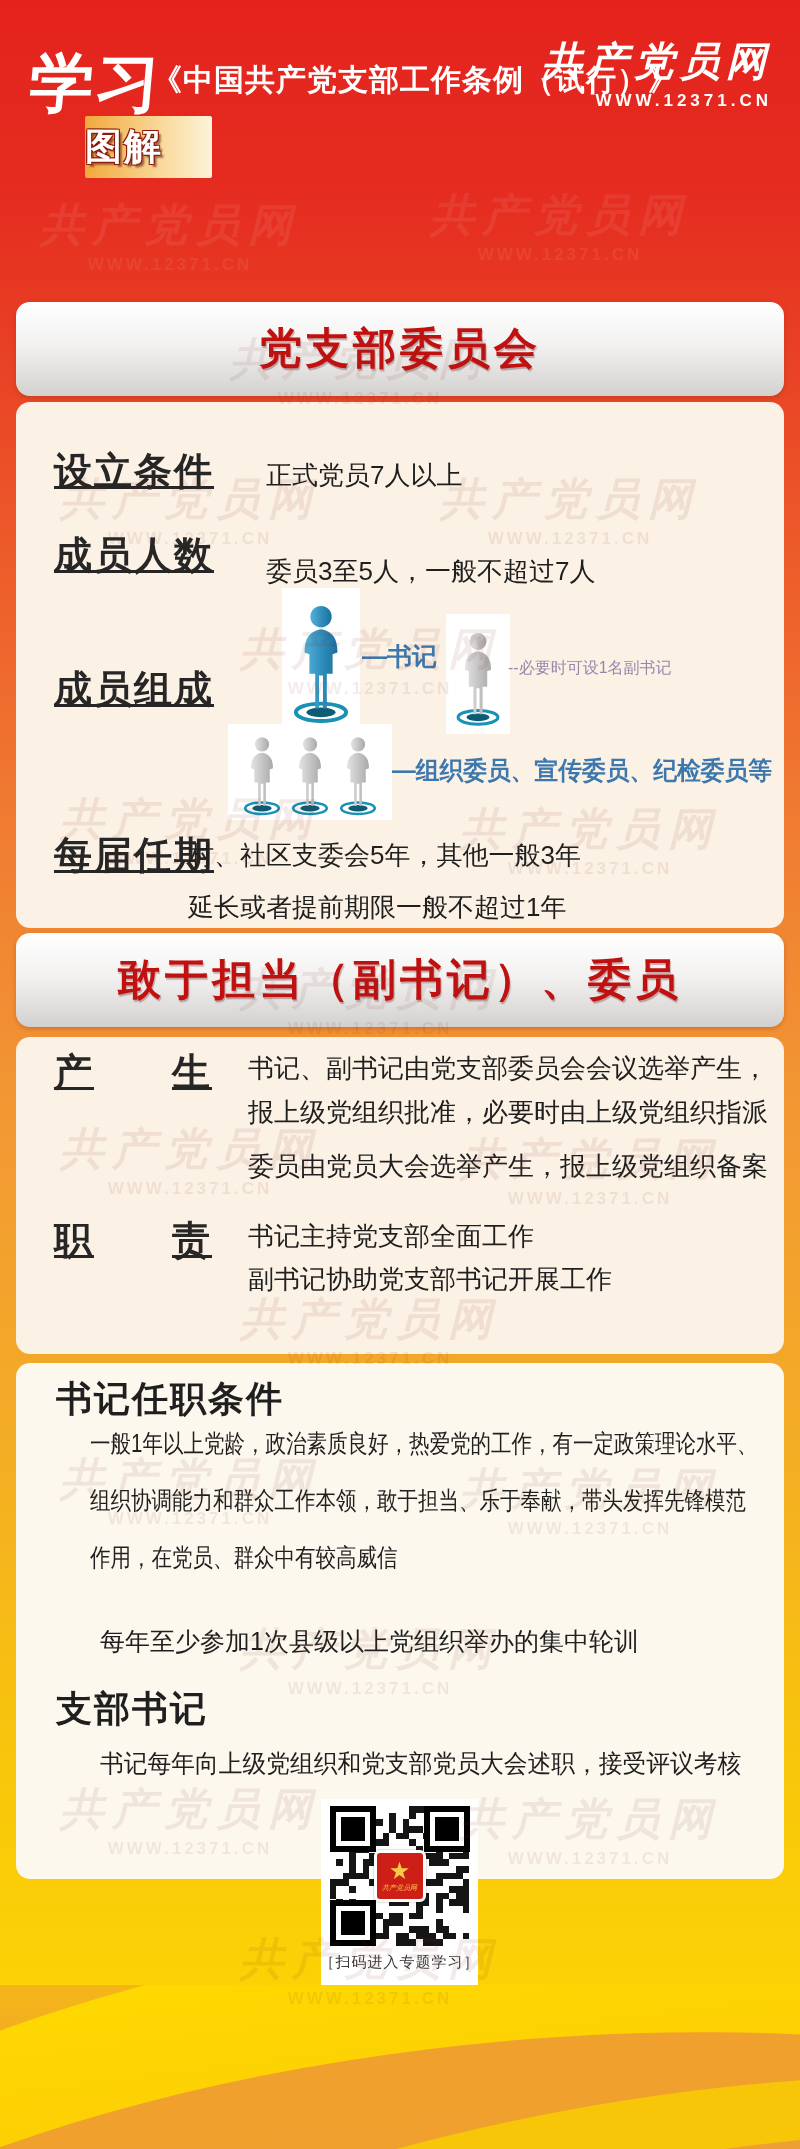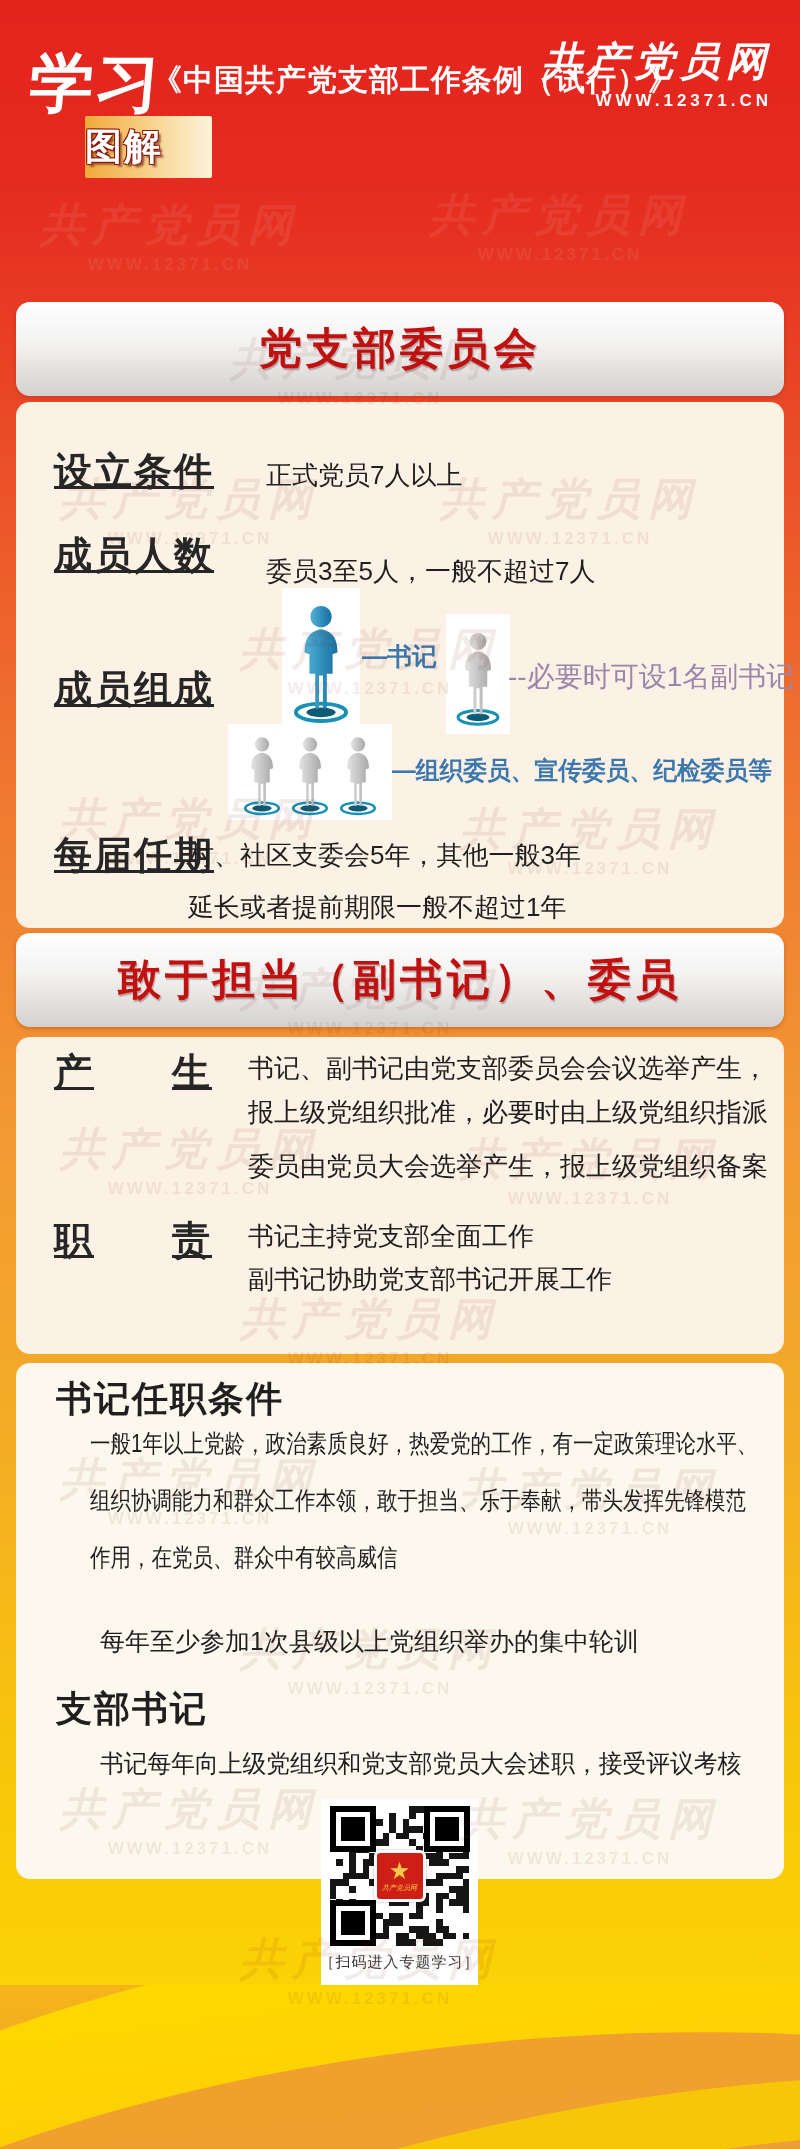--- a/index.html
+++ b/index.html
@@ -37,21 +37,21 @@
      text-shadow:1px 2px 1px rgba(80,10,5,.3);}
   .card-body{left:16px;width:768px;position:absolute;background:#fcf1e5;border-radius:14px;}
   .lbl{position:absolute;font-size:38px;font-weight:bold;color:#262626;letter-spacing:2px;white-space:nowrap;text-decoration:underline;}
   .val{position:absolute;font-size:26px;color:#1f1f1f;white-space:nowrap;}
   .two-char{display:flex;justify-content:space-between;width:158px;}
 
   
   .fig{position:absolute;background:#fff;display:flex;align-items:flex-end;justify-content:center;gap:4px;padding:4px;}
   .fig svg{display:block;}
   .cap-blue{position:absolute;font-size:25px;font-weight:bold;color:#3c78ae;white-space:nowrap;}
-  .cap-purple{position:absolute;font-size:28px;color:#9a86ab;white-space:nowrap;}
+  .cap-purple{position:absolute;font-size:16px;color:#9a86ab;white-space:nowrap;}
 
   
   .req-title{position:absolute;font-size:36px;font-weight:bold;color:#1f1f1f;letter-spacing:2px;white-space:nowrap;}
   .req-text{position:absolute;font-size:25px;color:#1f1f1f;white-space:nowrap;transform-origin:left top;}
   .cond{transform:scaleX(.82);}
   .cond2{transform:scaleX(.95);}
 
   
   .qr-panel{left:321px;top:1799px;width:157px;height:186px;background:#fff;position:absolute;z-index:4;
      display:flex;flex-direction:column;align-items:center;}

